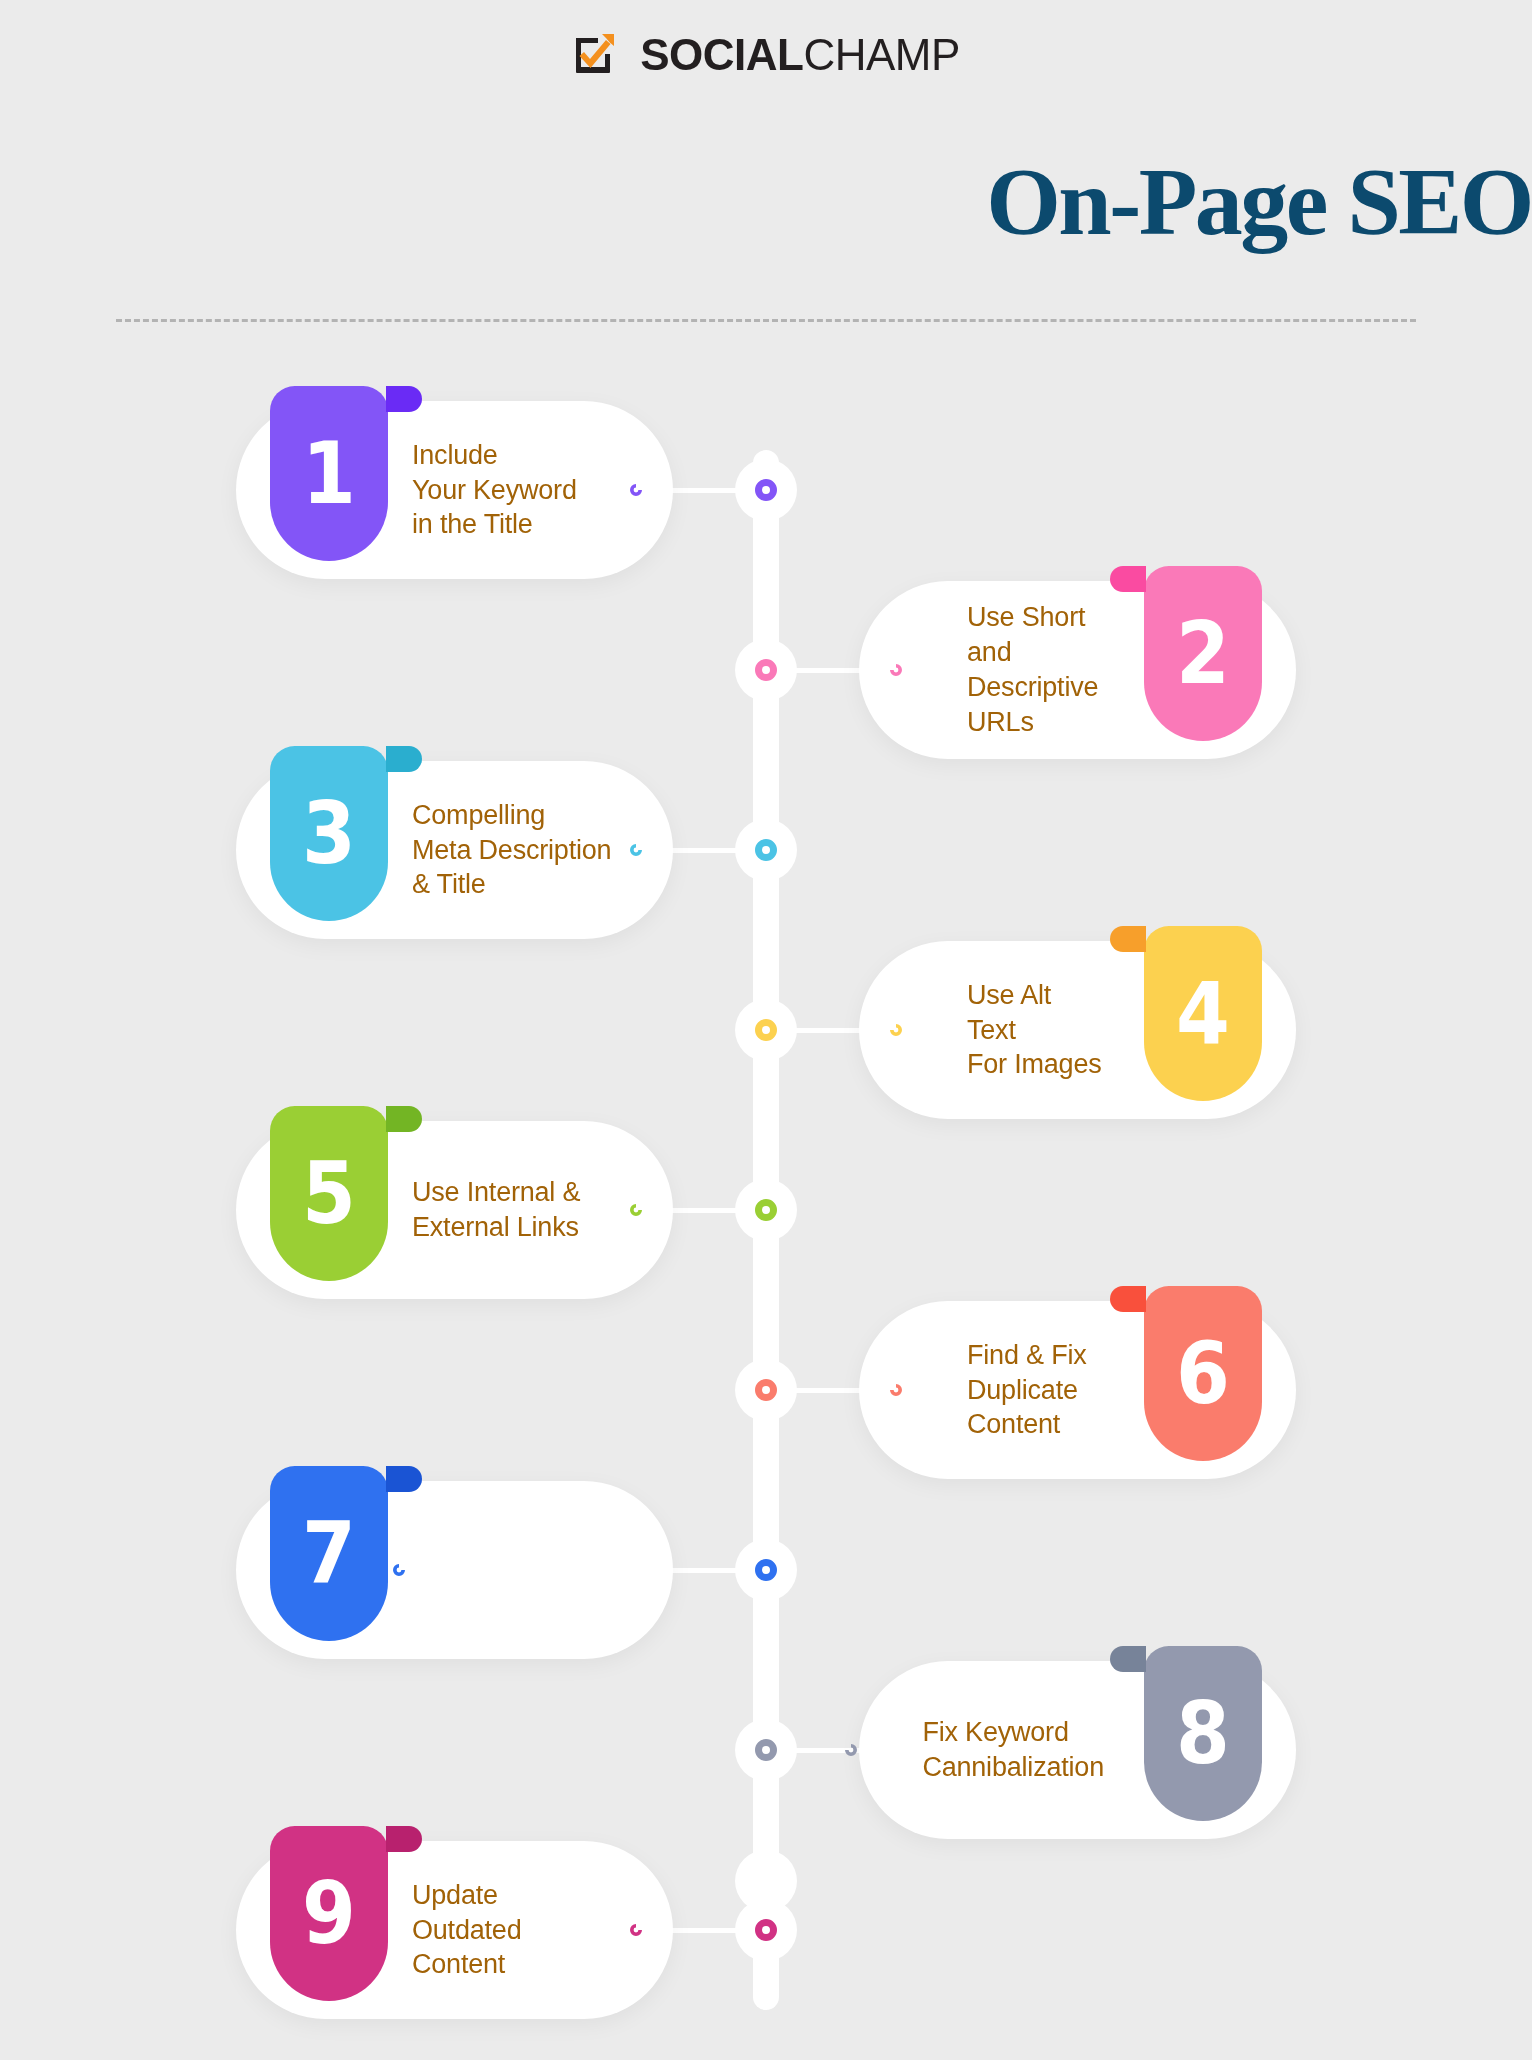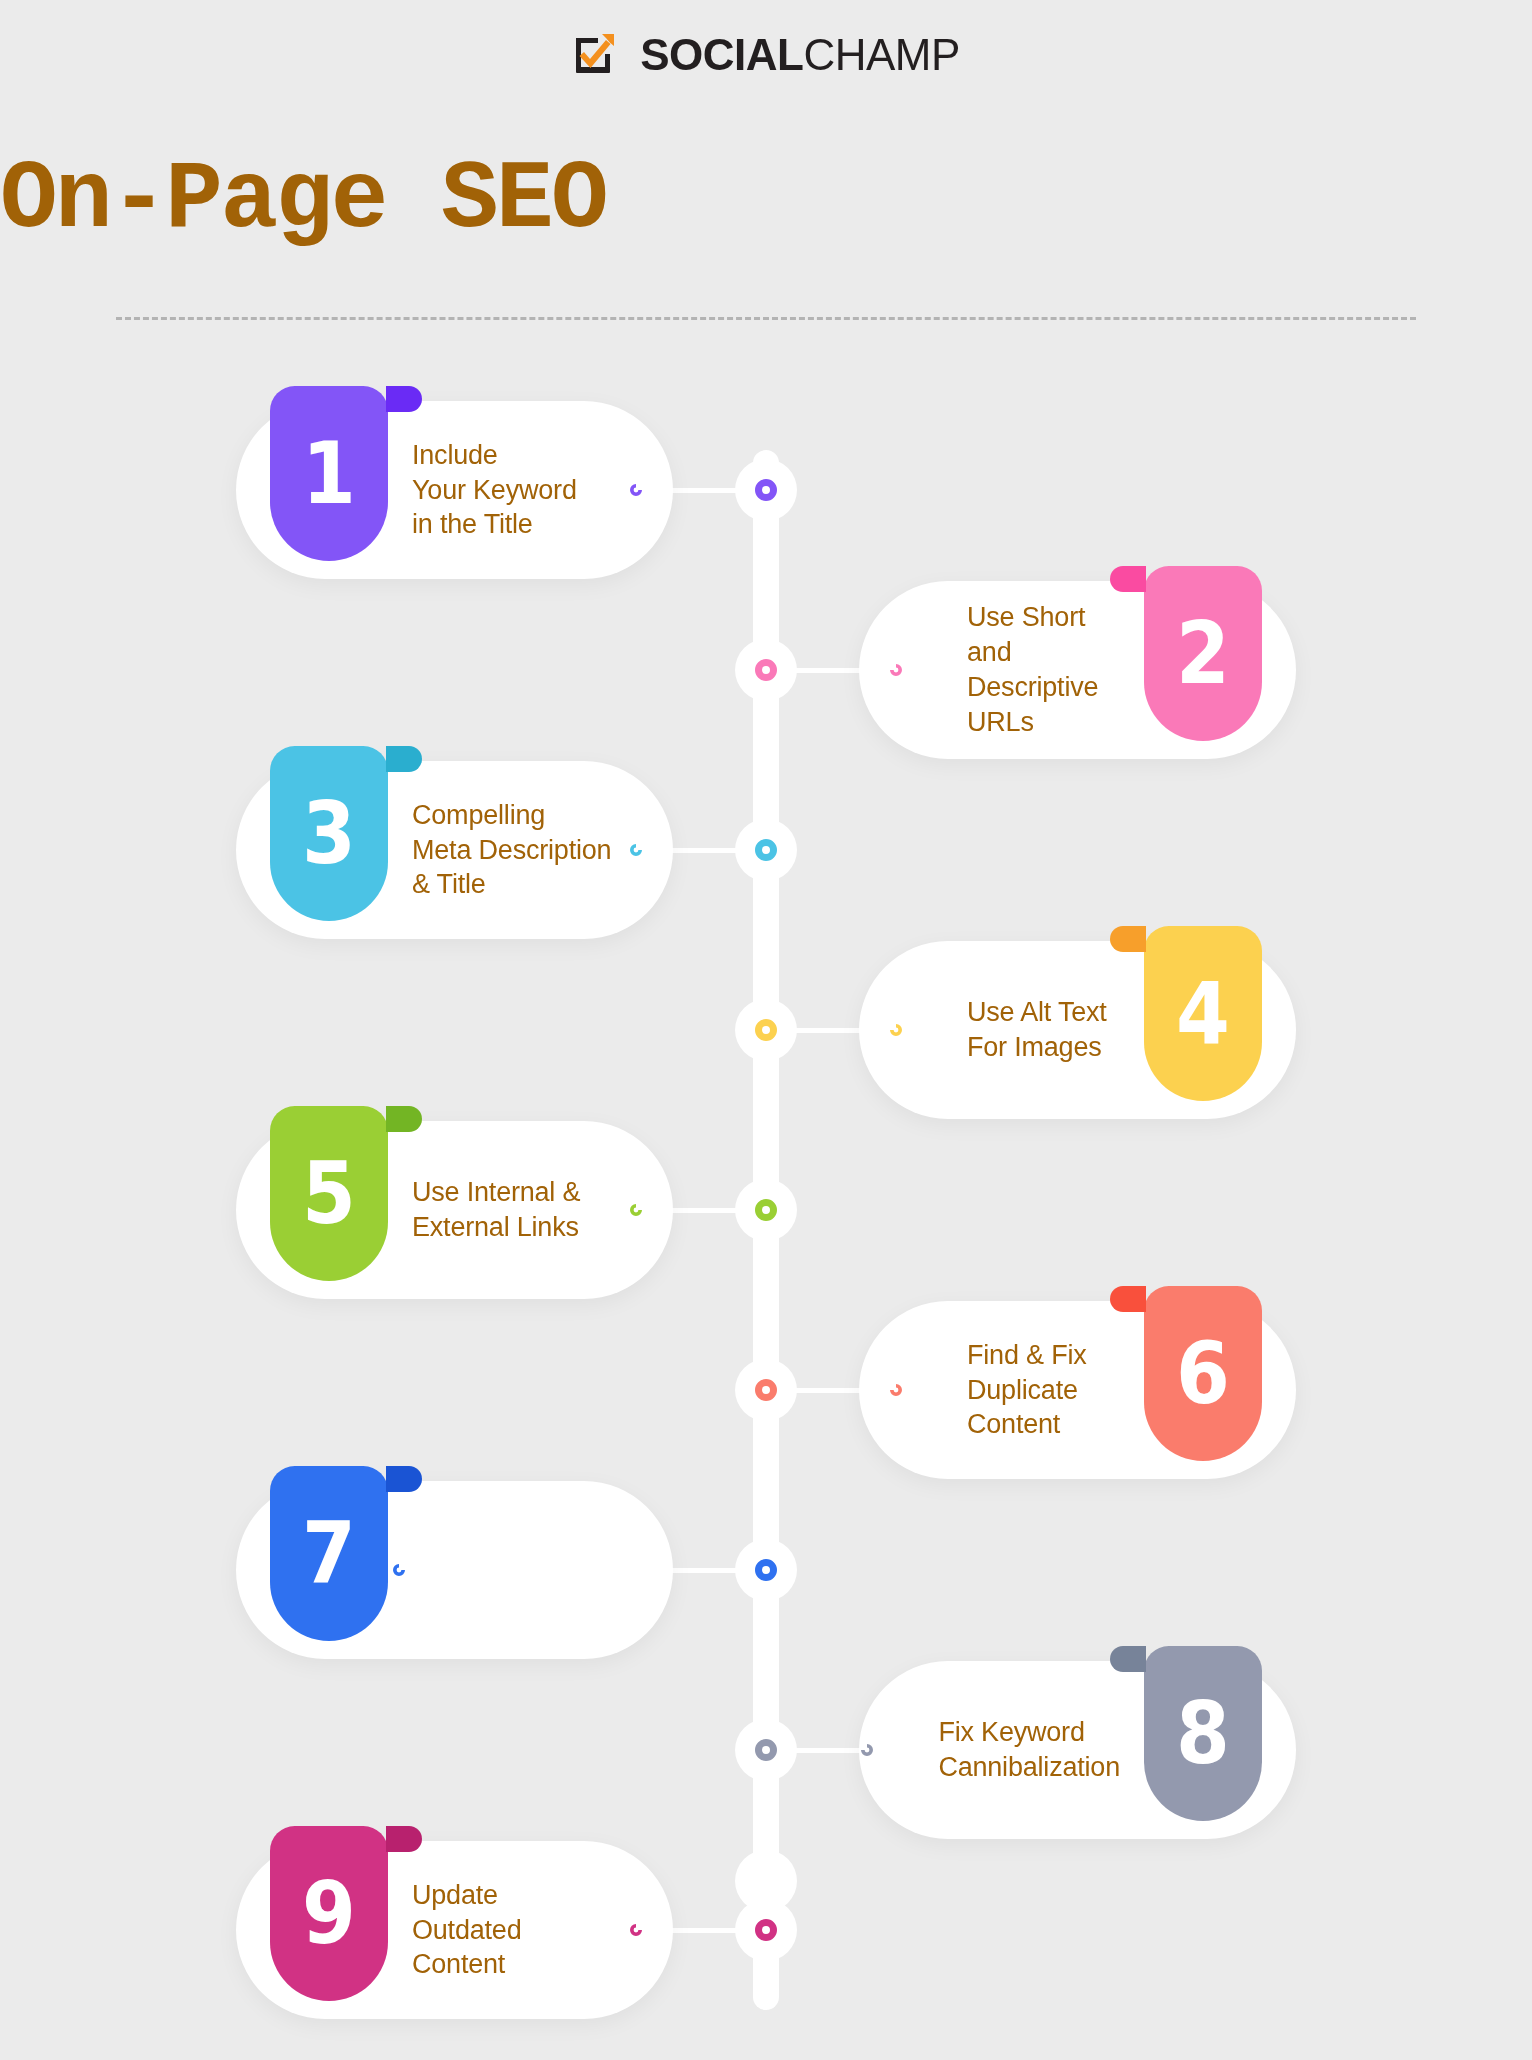--- a/index.html
+++ b/index.html
@@ -32,27 +32,27 @@
     letter-spacing: -0.5px;
     line-height: 1;
     white-space: nowrap;
     display: flex;
     align-items: baseline;
   }
   .logo-social { font-weight: bold; color: #231f20; }
   .logo-champ  { font-weight: 400; color: #231f20; }
 
   .page-title {
-    text-align: left;
+    text-align: right;
     font-size: 96px;
     font-weight: bold;
-    color: #a16207;
+    color: #0c4a6e;
     letter-spacing: -2.5px;
     margin-top: 66px;
-    font-family: Liberation Mono, monospace;
+    font-family: Liberation Serif, serif;
     font-stretch: condensed;
   }
 
   .divider {
     width: 1300px;
     margin: 62px auto 0 auto;
     border-top: 3px dashed #b3b3b3;
   }
 
   
@@ -148,21 +148,21 @@
   
   .card-text {
     flex: 1;
     font-size: 27px;
     line-height: 1.29;
     color: #a16207;
     font-weight: 500;
     letter-spacing: -0.2px;
   }
   .card.left-card  .card-text { padding-left: 24px;  padding-right: 8px; }
-  .card.right-card .card-text { padding-right: 24px; padding-left: 60px; text-align: left; }
+  .card.right-card .card-text { padding-right: 40px; padding-left: 60px; text-align: left; }
 
   
   .arc-icon {
     flex: 0 0 auto;
     width: 22px;
     height: 22px;
     position: relative;
   }
   .card.left-card  .arc-icon { margin-right: 26px; }
   .card.right-card .arc-icon { margin-left: 26px; }

